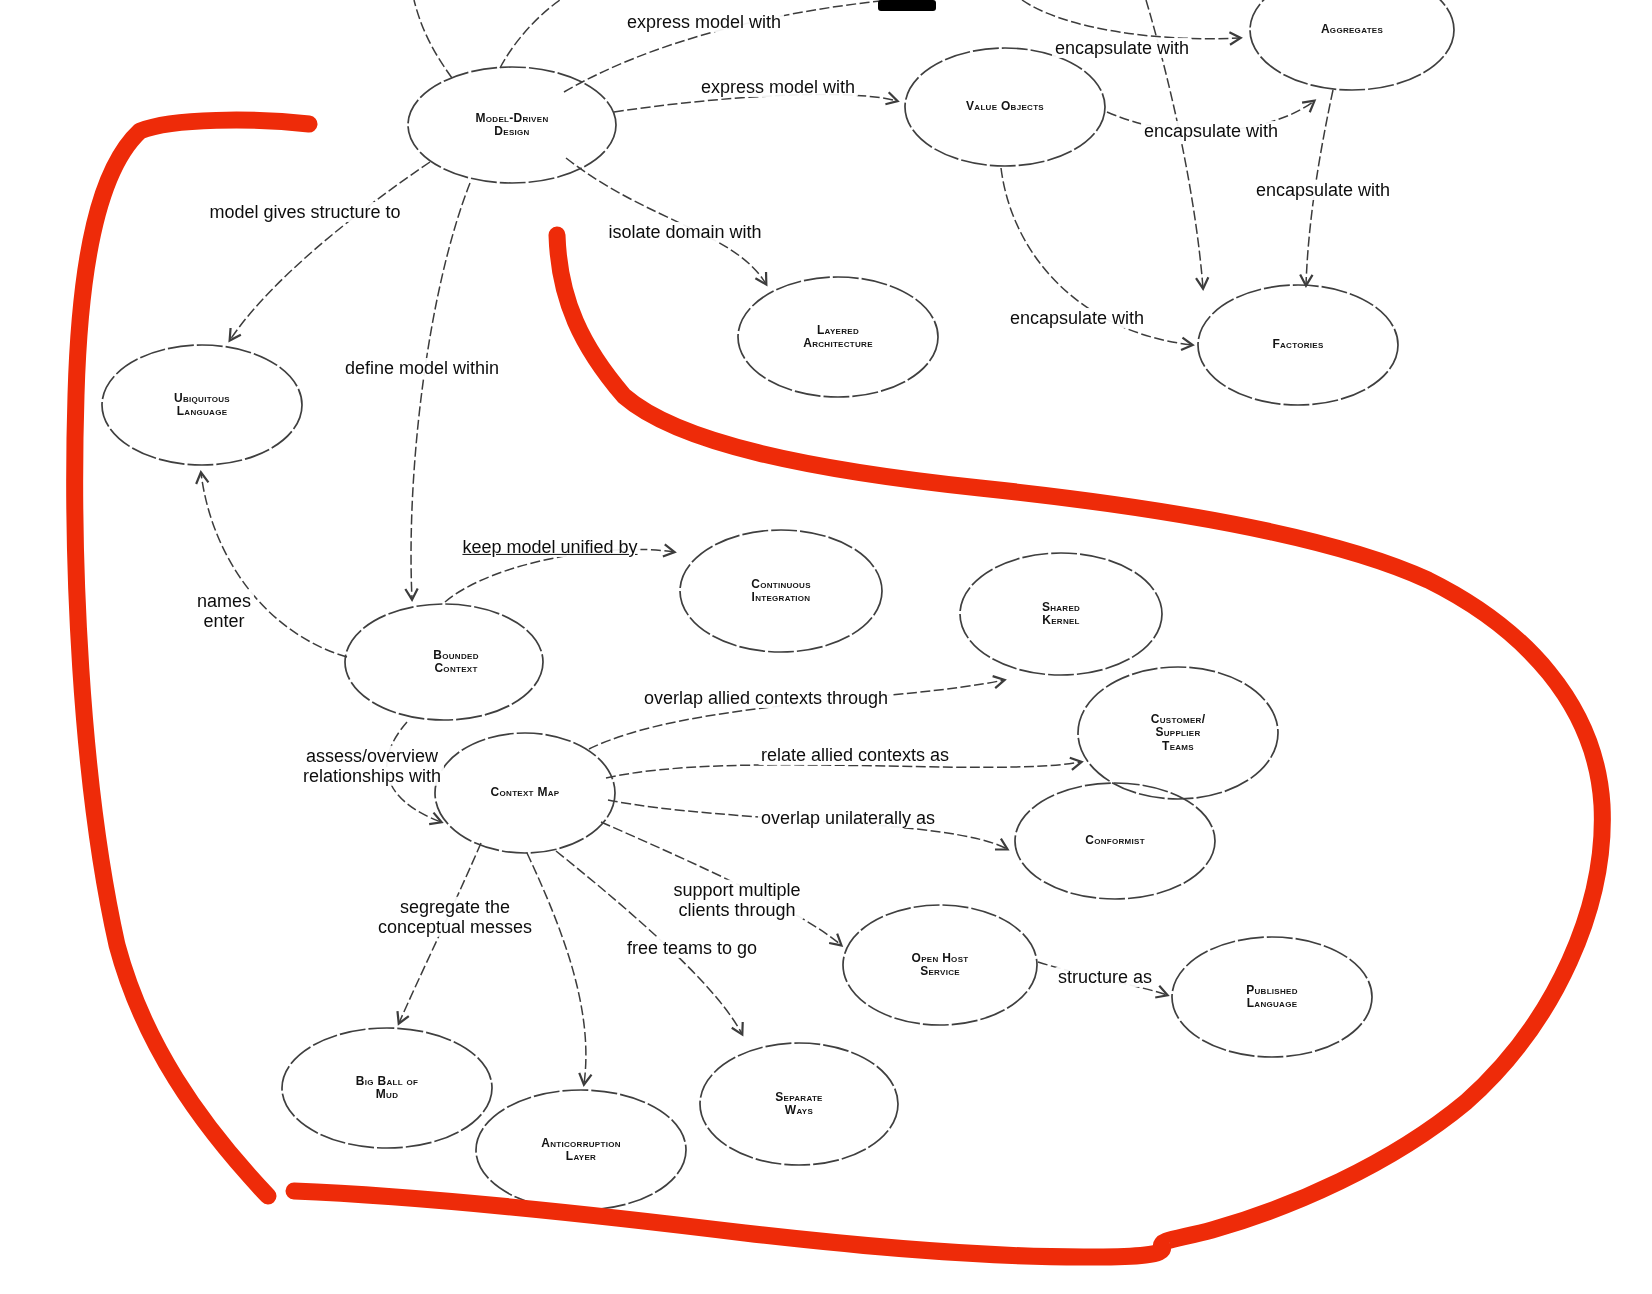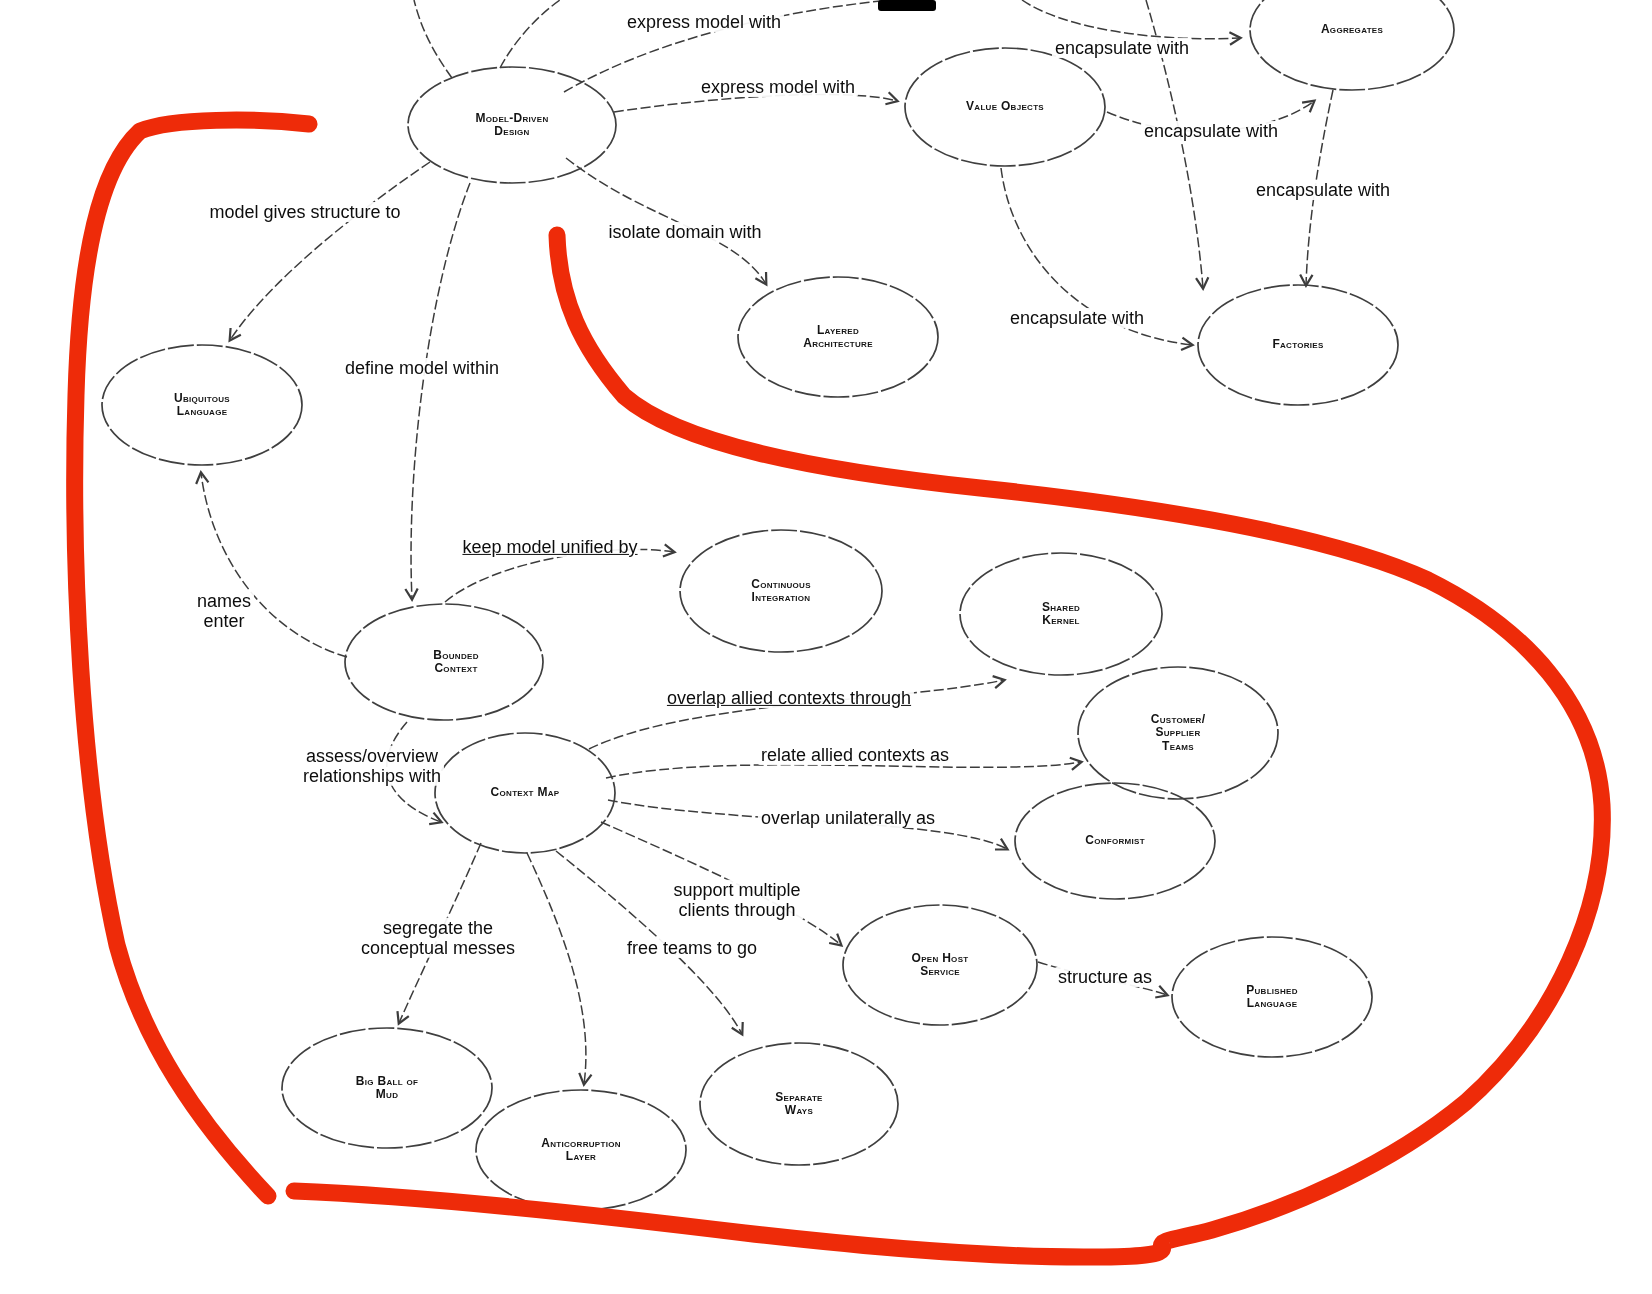--- a/index.html
+++ b/index.html
@@ -122,27 +122,27 @@
       <div class="edge-label" style="left: 1323px; top: 190px;">encapsulate with</div>
       <div class="edge-label" style="left: 1077px; top: 318px;">encapsulate with</div>
       <div class="edge-label" style="left: 685px; top: 232px;">isolate domain with</div>
       <div class="edge-label" style="left: 305px; top: 212px;">model gives structure to</div>
       <div class="edge-label" style="left: 422px; top: 368px;">define model within</div>
       <div class="edge-label" style="left: 550px; top: 547px; text-decoration: underline;">keep model unified by</div>
       <div class="edge-label" style="left: 224px; top: 611px;">names
 enter</div>
       <div class="edge-label" style="left: 372px; top: 766px;">assess/overview
 relationships with</div>
-      <div class="edge-label" style="left: 789px; top: 698px; text-decoration: underline;">overlap allied contexts through</div>
+      <div class="edge-label" style="left: 766px; top: 698px;">overlap allied contexts through</div>
       <div class="edge-label" style="left: 855px; top: 755px;">relate allied contexts as</div>
       <div class="edge-label" style="left: 848px; top: 818px;">overlap unilaterally as</div>
       <div class="edge-label" style="left: 737px; top: 864px; margin-top: 36px;">support multiple
 clients through</div>
       <div class="edge-label" style="left: 692px; top: 948px;">free teams to go</div>
-      <div class="edge-label" style="left: 438px; top: 917px; margin-top: 21px;">segregate the
+      <div class="edge-label" style="left: 455px; top: 917px;">segregate the
 conceptual messes</div>
       <div class="edge-label" style="left: 1105px; top: 977px;">structure as</div>
     </div>
 
   <svg id="red-svg" width="1652" height="1294" viewBox="0 0 1652 1294">
     <path id="red-a" class="red-stroke" d="M 309,124 C 255,118 172,118 140,131 C 100,168 80,255 76,395 C 71,555 80,780 117,945 C 143,1042 198,1122 268,1196" stroke="#ee2b09"></path>
     <path id="red-b" class="red-stroke" d="M 557,235 C 559,300 582,347 624,396 C 678,443 810,470 980,488 C 1160,507 1330,535 1428,580 C 1525,628 1596,705 1602,805 C 1607,905 1556,1022 1466,1102 C 1390,1165 1290,1208 1212,1230 C 1178,1239 1158,1240 1162,1247 C 1167,1255 1135,1257 1095,1257 C 980,1258 850,1245 745,1233 C 590,1214 420,1196 294,1191" stroke="#ee2b09"></path>
   </svg>
 </div>
 

